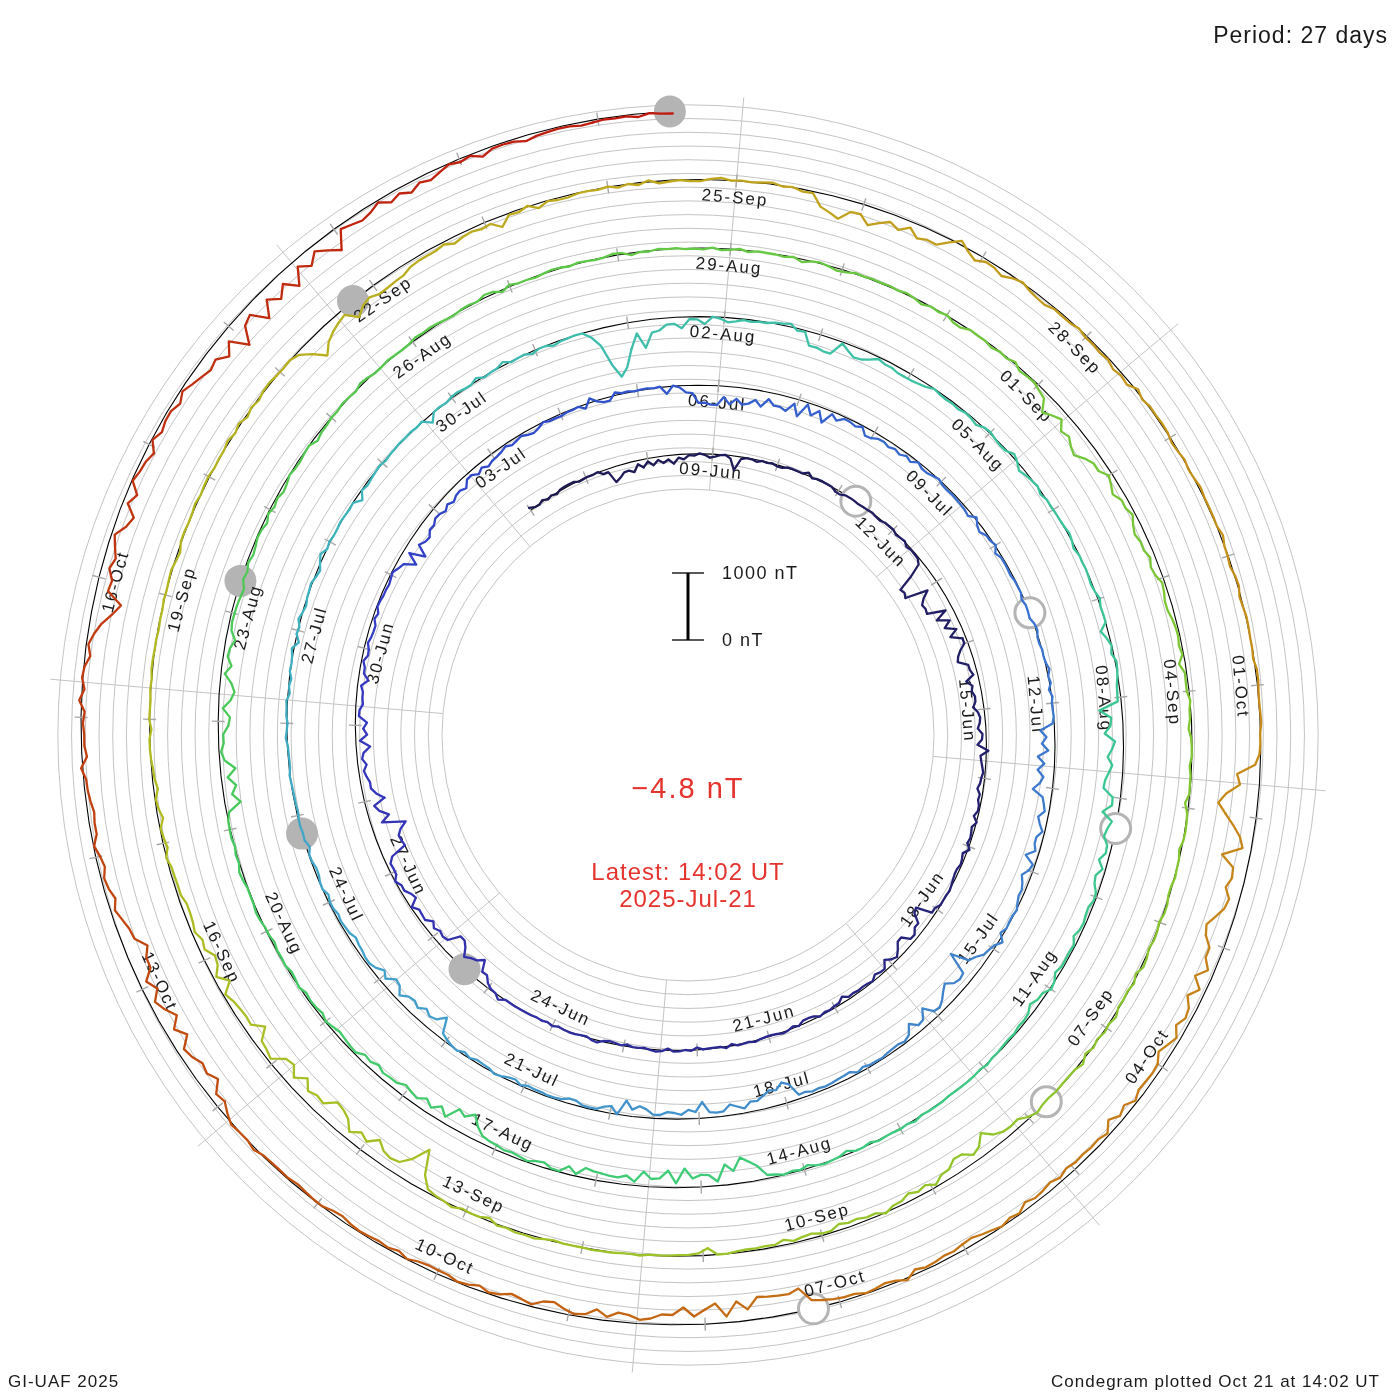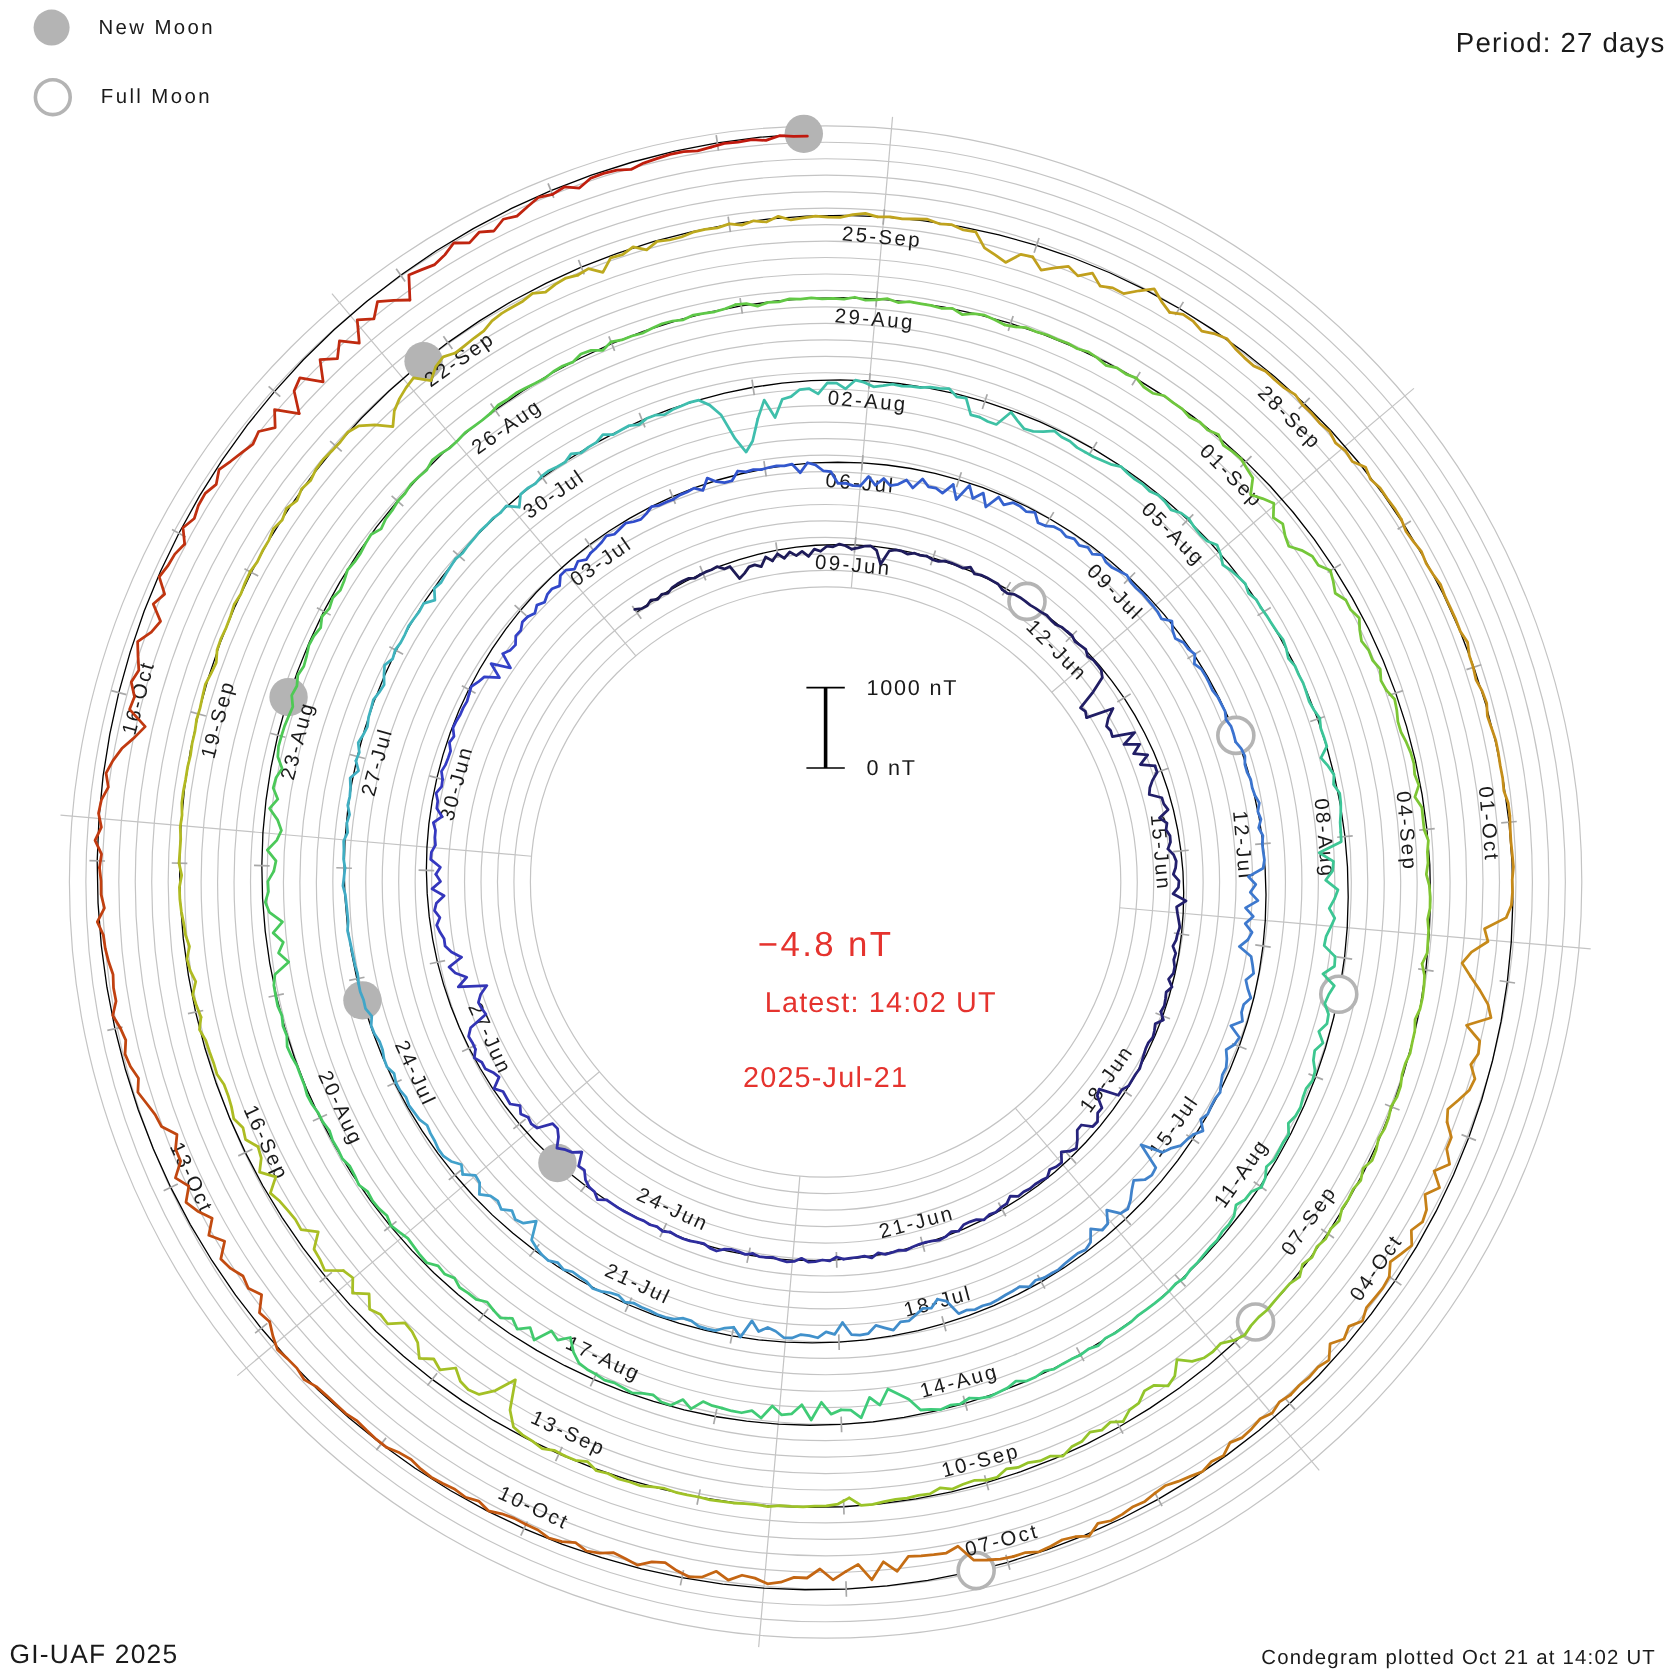--- a/index.html
+++ b/index.html
@@ -8,21 +8,21 @@
   .stage{position:absolute;inset:0;}
   svg#chart{position:absolute;left:0;top:0;}
   .overlay{position:absolute;white-space:nowrap;}
   .legend{left:28px;top:6px;}
   .legend-row{display:flex;align-items:center;height:34px;margin-bottom:24px;}
   .moon{display:inline-block;width:30px;height:30px;border-radius:50%;margin-right:24px;}
   .moon.filled{background:#b4b4b4;}
   .moon.open{background:#ffffff;border:3px solid #b4b4b4;width:26px;height:26px;}
   .legend-label{font-size:17px;letter-spacing:2px;}
   .period{right:12px;top:22px;font-size:23px;letter-spacing:1px;text-align:right;}
-  .footer-left{left:8px;bottom:8px;font-size:22px;letter-spacing:1px;margin-top:22px;}
+  .footer-left{left:8px;bottom:8px;font-size:17px;letter-spacing:1px;margin-top:22px;}
   .footer-right{right:20px;bottom:8px;font-size:17px;letter-spacing:1px;text-align:right;}
   .ctext{left:688px;transform:translateX(-50%);text-align:center;color:#e5332e;}
   .ctitle{font-family:"DejaVu Serif",serif;font-style:italic;font-size:33px;letter-spacing:2px;}
   .cvalue{font-size:29px;letter-spacing:2px;}
   .clatest{font-size:24px;letter-spacing:1px;}
 </style>
 </head>
 <body>
 
 <div class="stage">
@@ -412,32 +412,22 @@
         <path d="M82.9 723.0L84.6 711.8L79.2 700.3L84.5 689.3L82.1 677.7L84.5 666.6L90.3 656.0L88.4 644.3L94.1 633.8L101.5 623.8L111.9 614.7L121.0 605.5L108.0 591.1L112.1 580.7" fill="none" stroke="rgb(193,58,16)" stroke-width="2.3" stroke-linejoin="round" stroke-linecap="round"></path>
         <path d="M112.1 580.7L109.4 568.4L115.7 558.6L115.0 546.6L114.7 534.6L126.1 526.8L133.8 517.8L127.7 503.3L137.2 495.1L132.7 480.8L139.8 471.6L145.7 461.8L153.9 453.4" fill="none" stroke="rgb(192,53,16)" stroke-width="2.3" stroke-linejoin="round" stroke-linecap="round"></path>
         <path d="M153.9 453.4L152.5 439.8L161.9 432.1L165.4 421.0L171.0 411.1L180.2 403.6L182.5 391.4L192.2 384.4L201.5 377.2L210.8 370.1L215.5 359.6L229.3 356.4L228.8 341.4L249.3 344.6" fill="none" stroke="rgb(192,47,16)" stroke-width="2.3" stroke-linejoin="round" stroke-linecap="round"></path>
         <path d="M249.3 344.6L245.1 325.8L249.9 314.9L269.3 318.2L266.7 299.7L281.2 298.8L282.9 284.0L299.4 285.9L297.7 266.6L311.6 265.8L314.6 251.3L328.0 250.3L341.6 250.0" fill="none" stroke="rgb(192,42,15)" stroke-width="2.3" stroke-linejoin="round" stroke-linecap="round"></path>
         <path d="M341.6 250.0L340.7 229.1L351.5 224.7L362.3 220.5L370.7 212.4L378.1 202.5L391.2 202.4L399.3 193.5L411.6 192.5L419.4 182.7L430.8 180.1L439.8 172.1L448.9 164.4L460.4 162.0" fill="none" stroke="rgb(192,36,15)" stroke-width="2.3" stroke-linejoin="round" stroke-linecap="round"></path>
         <path d="M460.4 162.0L470.3 155.8L482.8 156.7L492.2 148.6L503.0 144.5L514.1 141.7L525.9 141.2L536.4 135.9L547.3 132.2L558.4 128.7L569.7 126.3L581.3 125.7L592.5 122.6" fill="none" stroke="rgb(192,30,14)" stroke-width="2.3" stroke-linejoin="round" stroke-linecap="round"></path>
         <path d="M592.5 122.6L603.7 119.5L615.2 118.4L626.6 116.4L638.3 117.0L649.6 113.1L661.2 113.6L672.8 113.5" fill="none" stroke="rgb(192,25,14)" stroke-width="2.3" stroke-linejoin="round" stroke-linecap="round"></path>
       </g>
     </svg>
 
-  <div class="overlay legend">
-    <div class="legend-row">
-      <span class="moon filled"></span>
-      <span class="legend-label">New Moon</span>
-    </div>
-    <div class="legend-row">
-      <span class="moon open"></span>
-      <span class="legend-label">Full Moon</span>
-    </div>
-  </div>
 
   <div class="overlay period">Period: 27 days</div>
 
   <div class="overlay ctext cvalue" style="top:772px;">−4.8 nT</div>
-  <div class="overlay ctext clatest" style="top:822px;margin-left:46px;">Latest: 14:02 UT</div>
+  <div class="overlay ctext clatest" style="top:858px;">Latest: 14:02 UT</div>
   <div class="overlay ctext clatest" style="top:885px;">2025-Jul-21</div>
 
   <div class="overlay footer-left">GI-UAF 2025</div>
   <div class="overlay footer-right">Condegram plotted Oct 21 at 14:02 UT</div>
 </div>
 
 </body></html>

